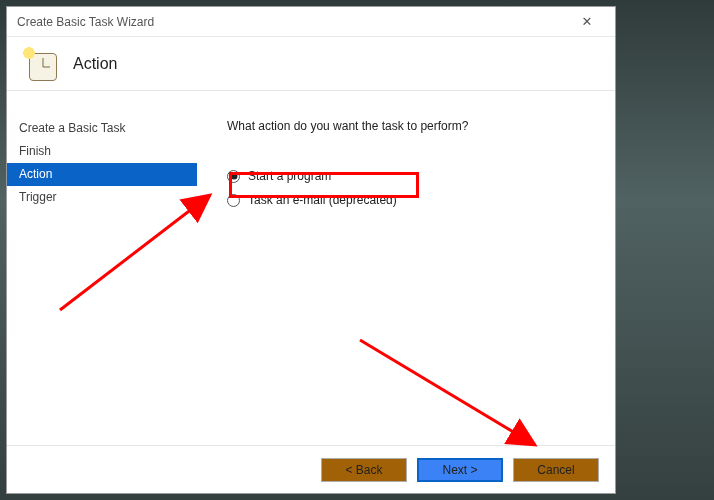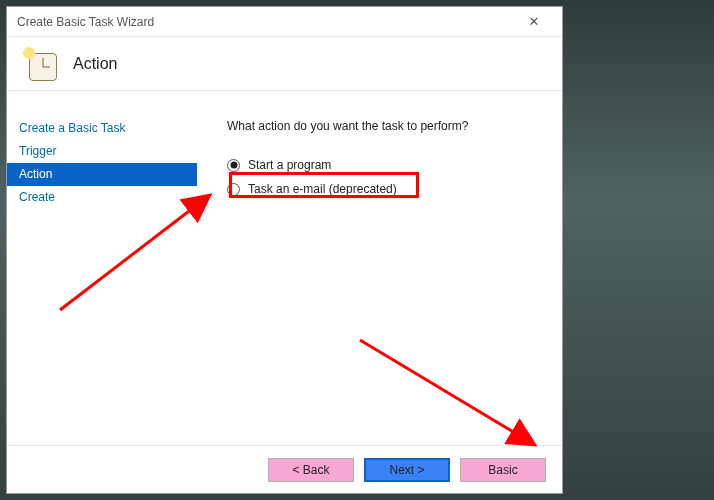--- a/index.html
+++ b/index.html
@@ -3,21 +3,21 @@
 <meta charset="utf-8">
 <style>
   * { box-sizing: border-box; font-family: "Segoe UI", Tahoma, sans-serif; }
   html, body { margin: 0; padding: 0; }
   body { width: 714px; height: 500px; background: #3e4a4a; position: relative; overflow: hidden; }
 
   
   .bg { position: absolute; inset: 0; background: linear-gradient(180deg,#2f3b3a 0%,#516262 40%,#34403f 100%); }
 
   .dialog {
-    position: absolute; left: 6px; top: 6px; width: 557px; height: 488px;
+    position: absolute; left: 6px; top: 6px; width: 610px; height: 488px;
     background: #ffffff; border: 1px solid #9a9a9a;
   }
 
   
   .titlebar {
     height: 30px; display: flex; align-items: center; justify-content: space-between;
     padding: 0 6px 0 10px; font-size: 12px; color: #555;
     border-bottom: 1px solid #e8e8e8;
   }
   .titlebar .close {
@@ -39,40 +39,40 @@
   .headerband .clock::after { content:""; position:absolute; left:50%; top:50%; width:1px; height:7px; background:#7a6a45; transform-origin: bottom center; transform: translate(-50%,-100%) rotate(90deg);}
   .headerband .sun {
     position: absolute; left: -2px; top: -2px; width: 16px; height: 16px;
     background: radial-gradient(circle at center,#ffe57a 0 50%,transparent 52%);
   }
   .headerband .title { font-size: 16px; color: #1f1f1f; font-weight: 400; }
 
   
   .body { position: absolute; top: 86px; bottom: 48px; left: 0; right: 0; display: flex; }
   .sidebar { width: 190px; padding-top: 24px; }
-  .sb-item { font-size: 12px; color: #0369a1; padding: 3px 10px 3px 12px; line-height: 17px; }
+  .sb-item { font-size: 12px; color: #404040; padding: 3px 10px 3px 12px; line-height: 17px; }
   .sb-item.indent { padding-left: 28px; }
   .sb-item.selected { background: #0a64c8; color: #ffffff; }
 
   .content { flex: 1; padding: 26px 20px 0 30px; font-size: 12px; color: #222; }
-  .prompt { margin-bottom: 20px; }
+  .prompt { margin-bottom: 31px; }
   .radios { margin-left: 0; }
   .radio-row { display: flex; align-items: center; gap: 8px; padding: 5px 0; }
   .radio-row .dot { width: 13px; height: 13px; border: 1px solid #555; border-radius: 50%; position: relative; }
   .radio-row.checked .dot::after { content:""; position:absolute; left:50%; top:50%; width:7px; height:7px; background:#222; border-radius:50%; transform:translate(-50%,-50%); }
   .radio-row .lbl { }
 
   
   .footer {
     position: absolute; bottom: 0; left: 0; right: 0; height: 48px;
     display: flex; align-items: center; justify-content: flex-end; gap: 10px;
     padding-right: 16px; border-top: 1px solid #e5e5e5; background: #fff;
   }
   .btn {
-    min-width: 86px; height: 24px; background: #f9a8d4; border: 1px solid #adadad;
+    min-width: 86px; height: 24px; background: #a16207; border: 1px solid #adadad;
     font-size: 12px; color: #222; display: flex; align-items: center; justify-content: center;
     padding: 0 10px;
   }
   .btn.default { border: 2px solid #0a64c8; background: #3b82f6; }
 
   
   .annot { position:absolute; pointer-events:none; }
   .annot svg { position:absolute; left:0; top:0; }
   .redbox { border: 3px solid #ff0000; position:absolute; }
 
@@ -95,23 +95,23 @@
     <div class="icon-wrap">
       <div class="clock"></div>
       <div class="sun"></div>
     </div>
     <div class="title">Action</div>
   </div>
 
   <div class="body">
     <div class="sidebar" id="sidebar">
         <div class="sb-item">Create a Basic Task</div>
+        <div class="sb-item">Finish</div>
+        <div class="sb-item selected">Action</div>
         <div class="sb-item">Trigger</div>
-        <div class="sb-item selected">Action</div>
-        <div class="sb-item">Create</div>
       </div>
 
     <div class="content">
       <div class="prompt">What action do you want the task to perform?</div>
       <div class="radios" id="radios">
           <label class="radio-row checked">
             <span class="dot"></span>
             <span class="lbl">Start a program</span>
           </label>
           <label class="radio-row">
@@ -123,21 +123,21 @@
   </div>
 
   <div class="footer">
     <div class="btn">
         <span>&lt; Back</span>
       </div>
     <div class="btn default">
         <span>Next &gt;</span>
       </div>
     <div class="btn">
-        <span>Basic</span>
+        <span>Cancel</span>
       </div>
   </div>
 
   <div class="redbox" style="left:222px; top:165px; width:190px; height:26px;"></div>
 </div>
 
 <div class="annot" style="left:0; top:0; width:714px; height:500px;">
   <svg width="714" height="500">
     <defs>
       <marker id="ah" markerWidth="12" markerHeight="12" refX="9" refY="5" orient="auto">

